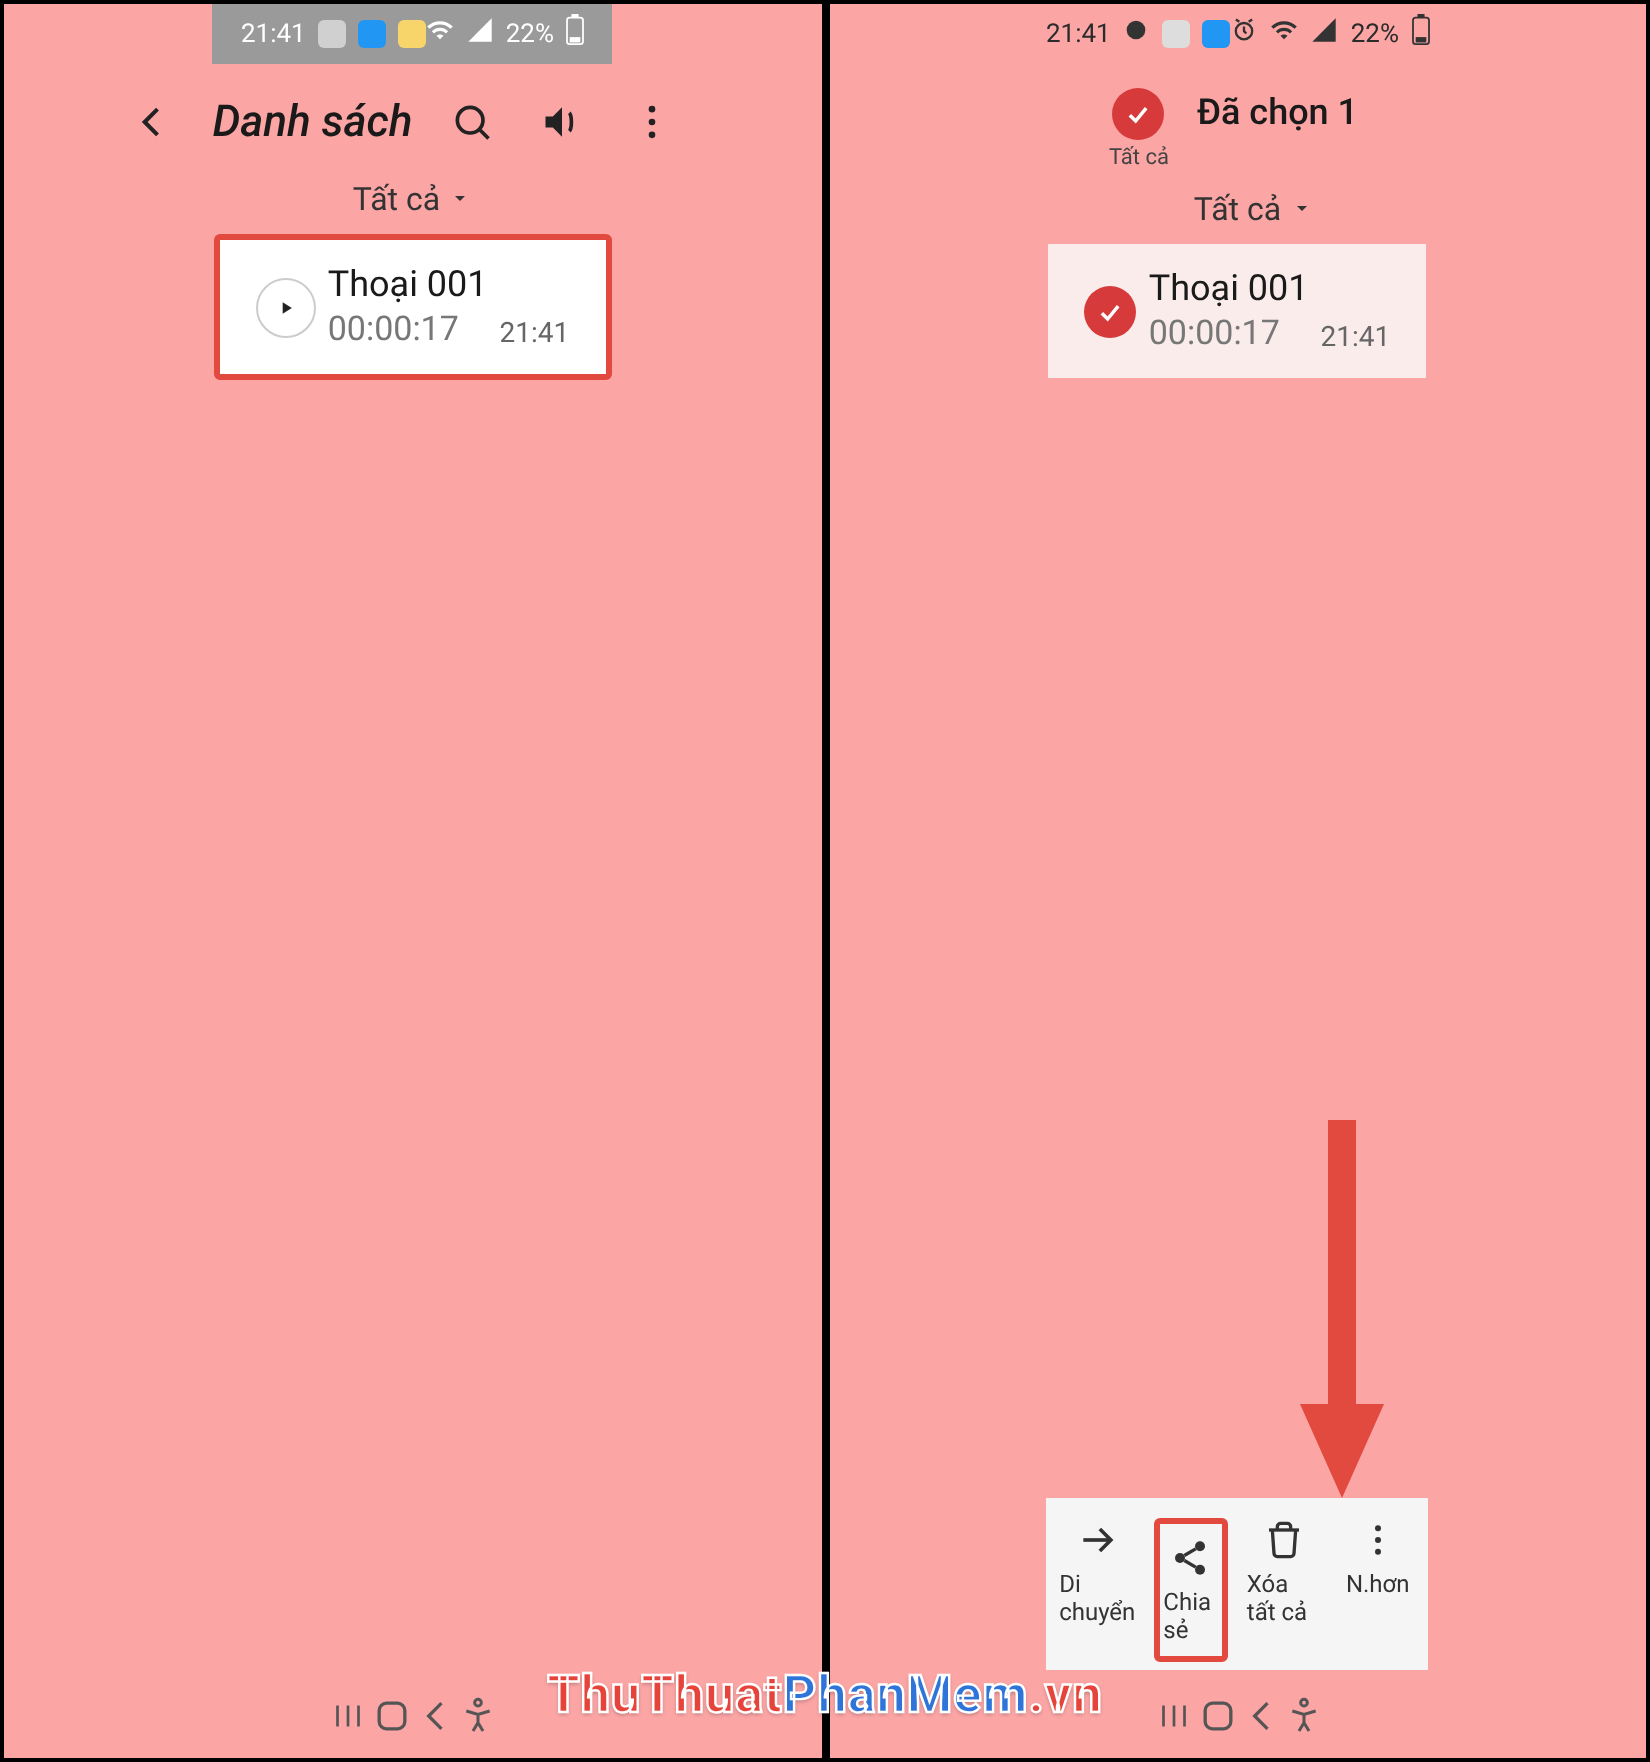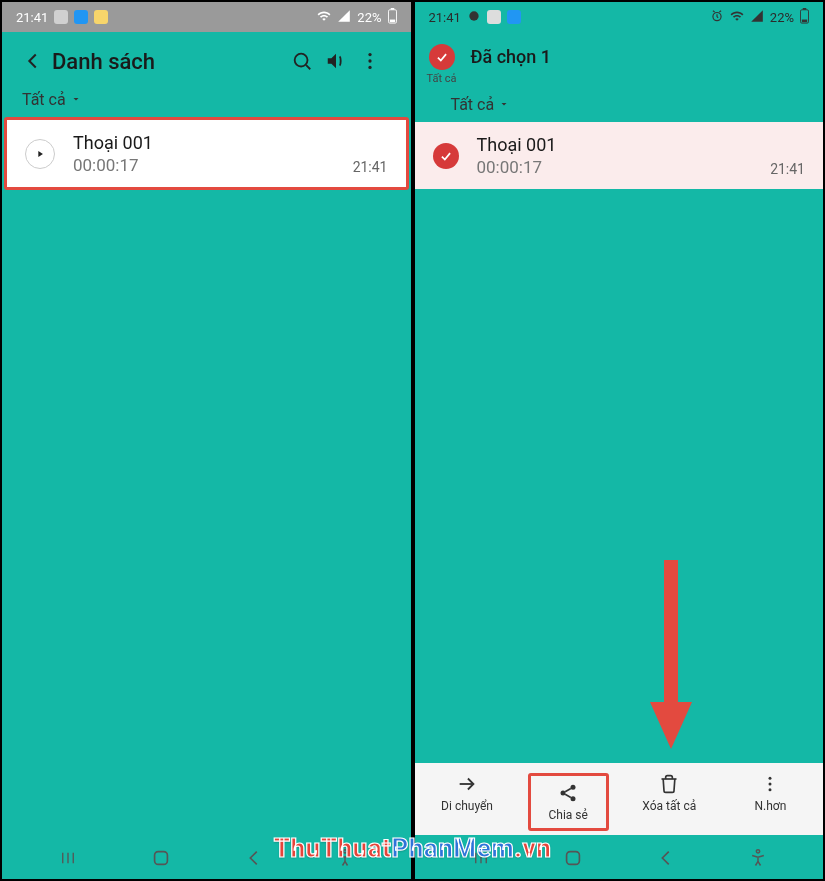--- a/index.html
+++ b/index.html
@@ -7,26 +7,27 @@
     font-family: -apple-system, Roboto, "Segoe UI", Arial, sans-serif;
     background: #fff;
     width: 825px;
     height: 881px;
     display: flex;
     position: relative;
   }
   .phone {
     flex: 1;
     height: 100%;
-    background: #14b8a6;
+    background: #fca5a5;
     border: 2px solid #000;
     display: flex;
     flex-direction: column;
     position: relative;
     overflow: hidden;
+    align-items: center;
   }
   .phone + .phone { border-left-width: 2px; }
   .statusbar {
     height: 30px;
     display: flex;
     align-items: center;
     justify-content: space-between;
     padding: 0 14px;
     font-size: 13px;
     color: #2b2b2b;
@@ -34,38 +35,39 @@
   .statusbar.dark { background:#9a9a9a; color:#fff; }
   .statusbar .left, .statusbar .right { display:flex; align-items:center; gap:6px; }
   .sb-pill { width:14px; height:14px; border-radius:3px; display:inline-block; }
   .sb-blue { background:#2196f3; }
   .sb-yellow { background:#f7d56b; }
   .sb-gray { background:#d0d0d0; }
   .header {
     display:flex;
     align-items:center;
     padding: 14px 26px 8px 16px;
-    gap:4px;
+    gap:15px;
+    font-style:italic;
   }
   .header .title { font-size:22px; font-weight:500; color:#1a1a1a; flex:1; }
   .icon-btn { width:30px; height:30px; display:flex; align-items:center; justify-content:center; color:#222; }
   .filter {
     padding: 6px 20px 8px 20px;
     font-size:16px;
     color:#333;
     display:flex;
     align-items:center;
     gap:4px;
   }
   .list { flex:1; }
   .row {
     display:flex;
     align-items:center;
     padding:12px 18px;
-    gap:18px;
+    gap:6px;
     background:#fff;
   }
   .row.selected { background:#fbecec; }
   .row .play {
     width:30px;height:30px;border-radius:50%;border:1px solid #ccc;
     display:flex;align-items:center;justify-content:center;background:#fff;font-size:10px;
   }
   .row .check {
     width:26px;height:26px;border-radius:50%;background:#d63a3a;
     display:flex;align-items:center;justify-content:center;color:#fff;font-size:14px;

